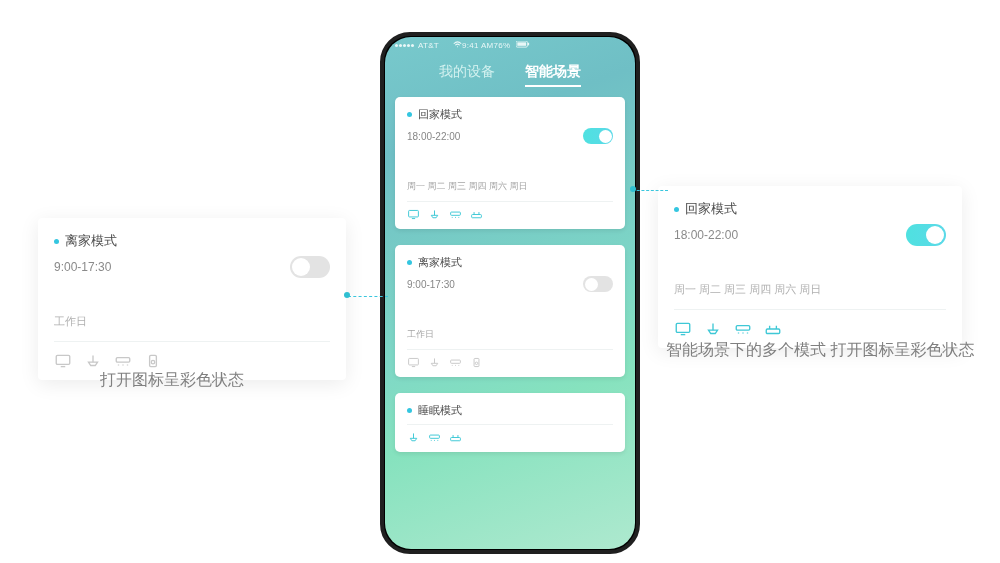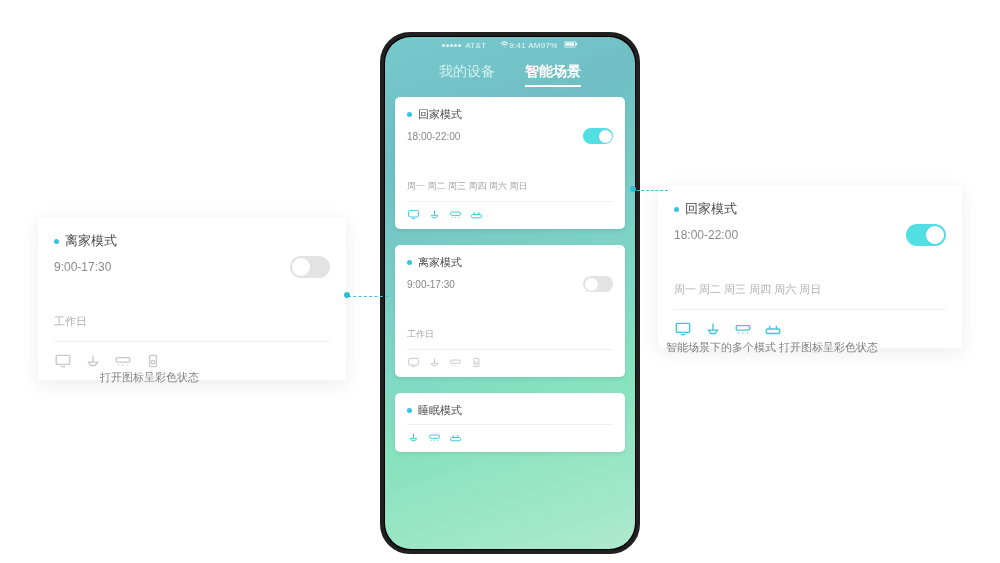--- a/index.html
+++ b/index.html
@@ -29,21 +29,21 @@
     width: 100%;
     height: 100%;
     border-radius: 26px;
     overflow: hidden;
     background: linear-gradient(160deg,#78c9cc 0%, #6fbfc5 20%, #7fd8c6 55%, #86e2be 70%, #aee9cf 100%);
   }
 
   
   .statusbar {
     display: flex;
-    justify-content: center;
+    justify-content: flex-start;
     align-items: center;
     font-size: 8px;
     color: #e8f7f7;
     padding: 3px 10px 6px 10px;
     letter-spacing: .3px;
   }
   .statusbar .right { display:flex; gap:6px; align-items:center;}
   .dots { display:flex; gap:1px; }
   .dots span { width:3px; height:3px; border-radius:50%; background:#e8f7f7;}
   .sb-spacer { width:6px; }
@@ -142,21 +142,21 @@
   .popout .toggle.off::after{ left:2px; }
   .popout .icons{ padding-top:10px; gap:12px; }
   .popout .ico{ width:18px; height:18px;}
   .popout .ico svg{ width:18px; height:18px;}
 
   .left-pop  { left:38px;  top:218px; width:308px; }
   .right-pop { left:658px; top:186px; width:304px; }
 
   .caption {
     position:absolute;
-    font-size:11px;
+    font-size:16px;
     color:#808080;
   }
   .caption-left  { left:100px;  top:370px; }
   .caption-right { left:666px;  top:340px; }
 
   
   .connector {
     position:absolute;
     border-top:1px dashed #3ac6dd;
     height:0;
@@ -192,21 +192,21 @@
         <span>
           <svg viewBox="0 0 12 12" width="9" height="9" stroke="#e8f7f7" fill="none" stroke-width="1.4">
               <path d="M1 5 Q6 0 11 5"></path>
               <path d="M3 7 Q6 4 9 7"></path>
               <circle cx="6" cy="9" r=".8" fill="#e8f7f7" stroke="none"></circle>
             </svg>
         </span>
       </div>
       <div>9:41 AM</div>
       <div class="right">
-        <span>97%</span>
+        <span>76%</span>
         <span>
           <svg viewBox="0 0 16 8" width="14" height="7">
               <rect x="0" y="0" width="13" height="7" rx="1.5" fill="none" stroke="#e8f7f7"></rect>
               <rect x="1.5" y="1.5" width="10" height="4" fill="#e8f7f7"></rect>
               <rect x="13.5" y="2" width="1.5" height="3" fill="#e8f7f7"></rect>
             </svg>
         </span>
       </div>
     </div>
 

